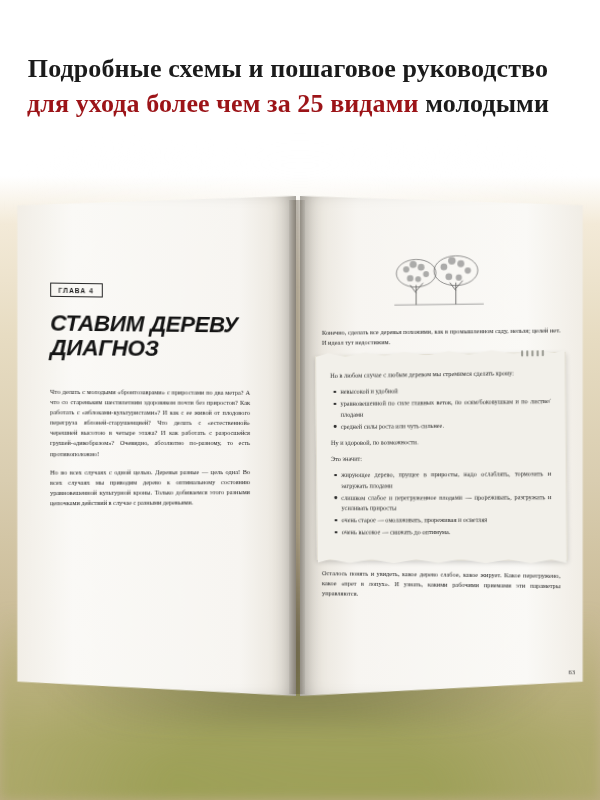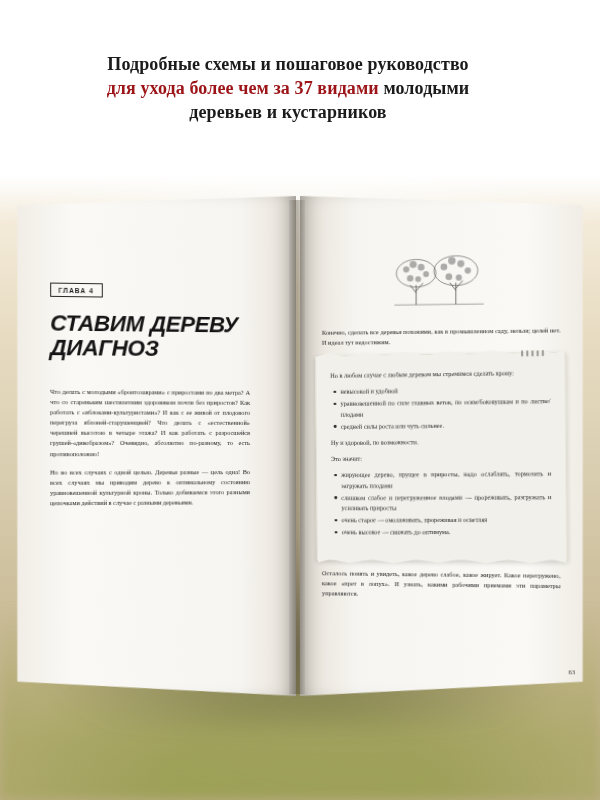--- a/index.html
+++ b/index.html
@@ -44,21 +44,21 @@
   }
 
   
   .headline {
     position: absolute;
     top: 52px;
     left: 0;
     width: 576px;
     text-align: center;
     line-height: 1.34;
-    font-size: 18px;
+    font-size: 26px;
     font-weight: 700;
     color: #1b1b1b;
     letter-spacing: .1px;
     padding: 0 18px;
     box-sizing: border-box;
   }
   .headline .accent { color: #9c1418; }
   .headline .line { display: block; }
 
   
@@ -262,22 +262,21 @@
 </head>
 <body>
 
 <div id="page">
 
   <div class="sky-blur"></div>
   <div class="grass"></div>
 
   <div class="headline">
     <span class="line">Подробные схемы и пошаговое руководство</span>
-    <span class="line"><span class="accent">для ухода более чем за 37 видами</span><span> молодыми</span></span>
-    <span class="line">деревьев и кустарников</span>
+    <span class="line"><span class="accent">для ухода более чем за 25 видами</span><span> молодыми</span></span>
   </div>
 
   <div class="book">
     <div class="book-shadow"></div>
 
     <div class="page-left">
       <div class="page-inner">
         <div class="chapter-tag">ГЛАВА 4</div>
         <div class="chapter-title">
           <span>СТАВИМ ДЕРЕВУ</span>

